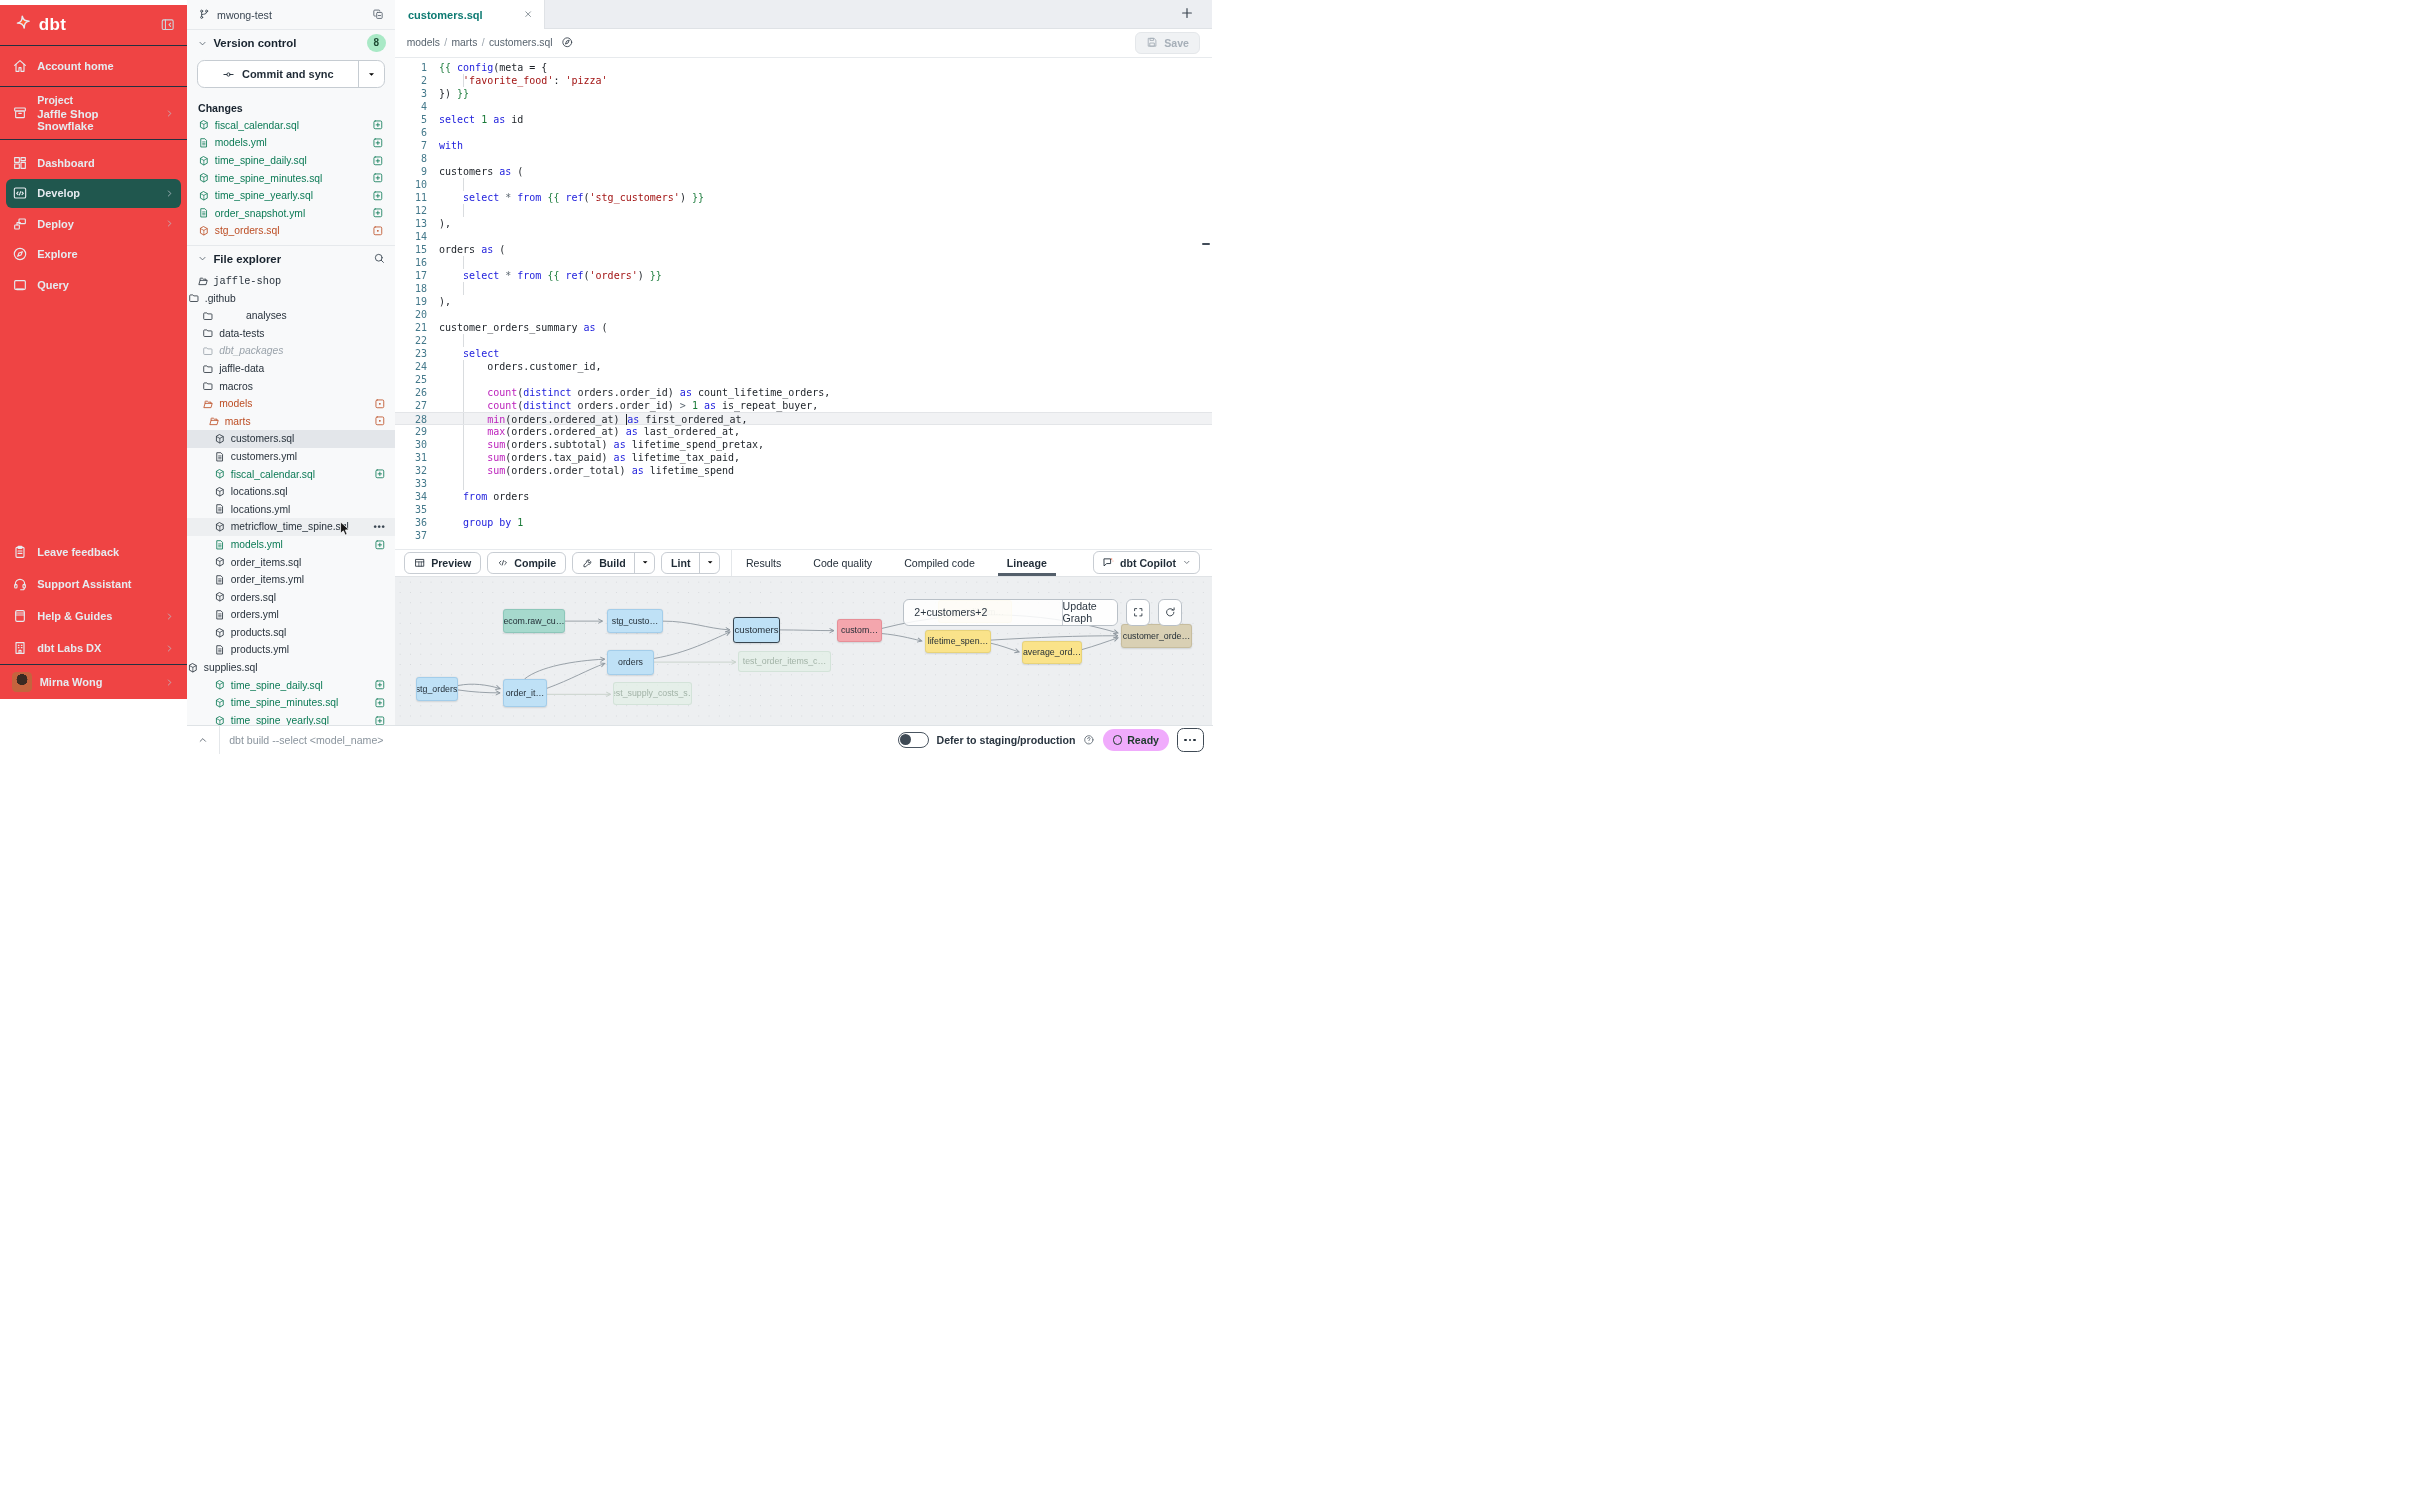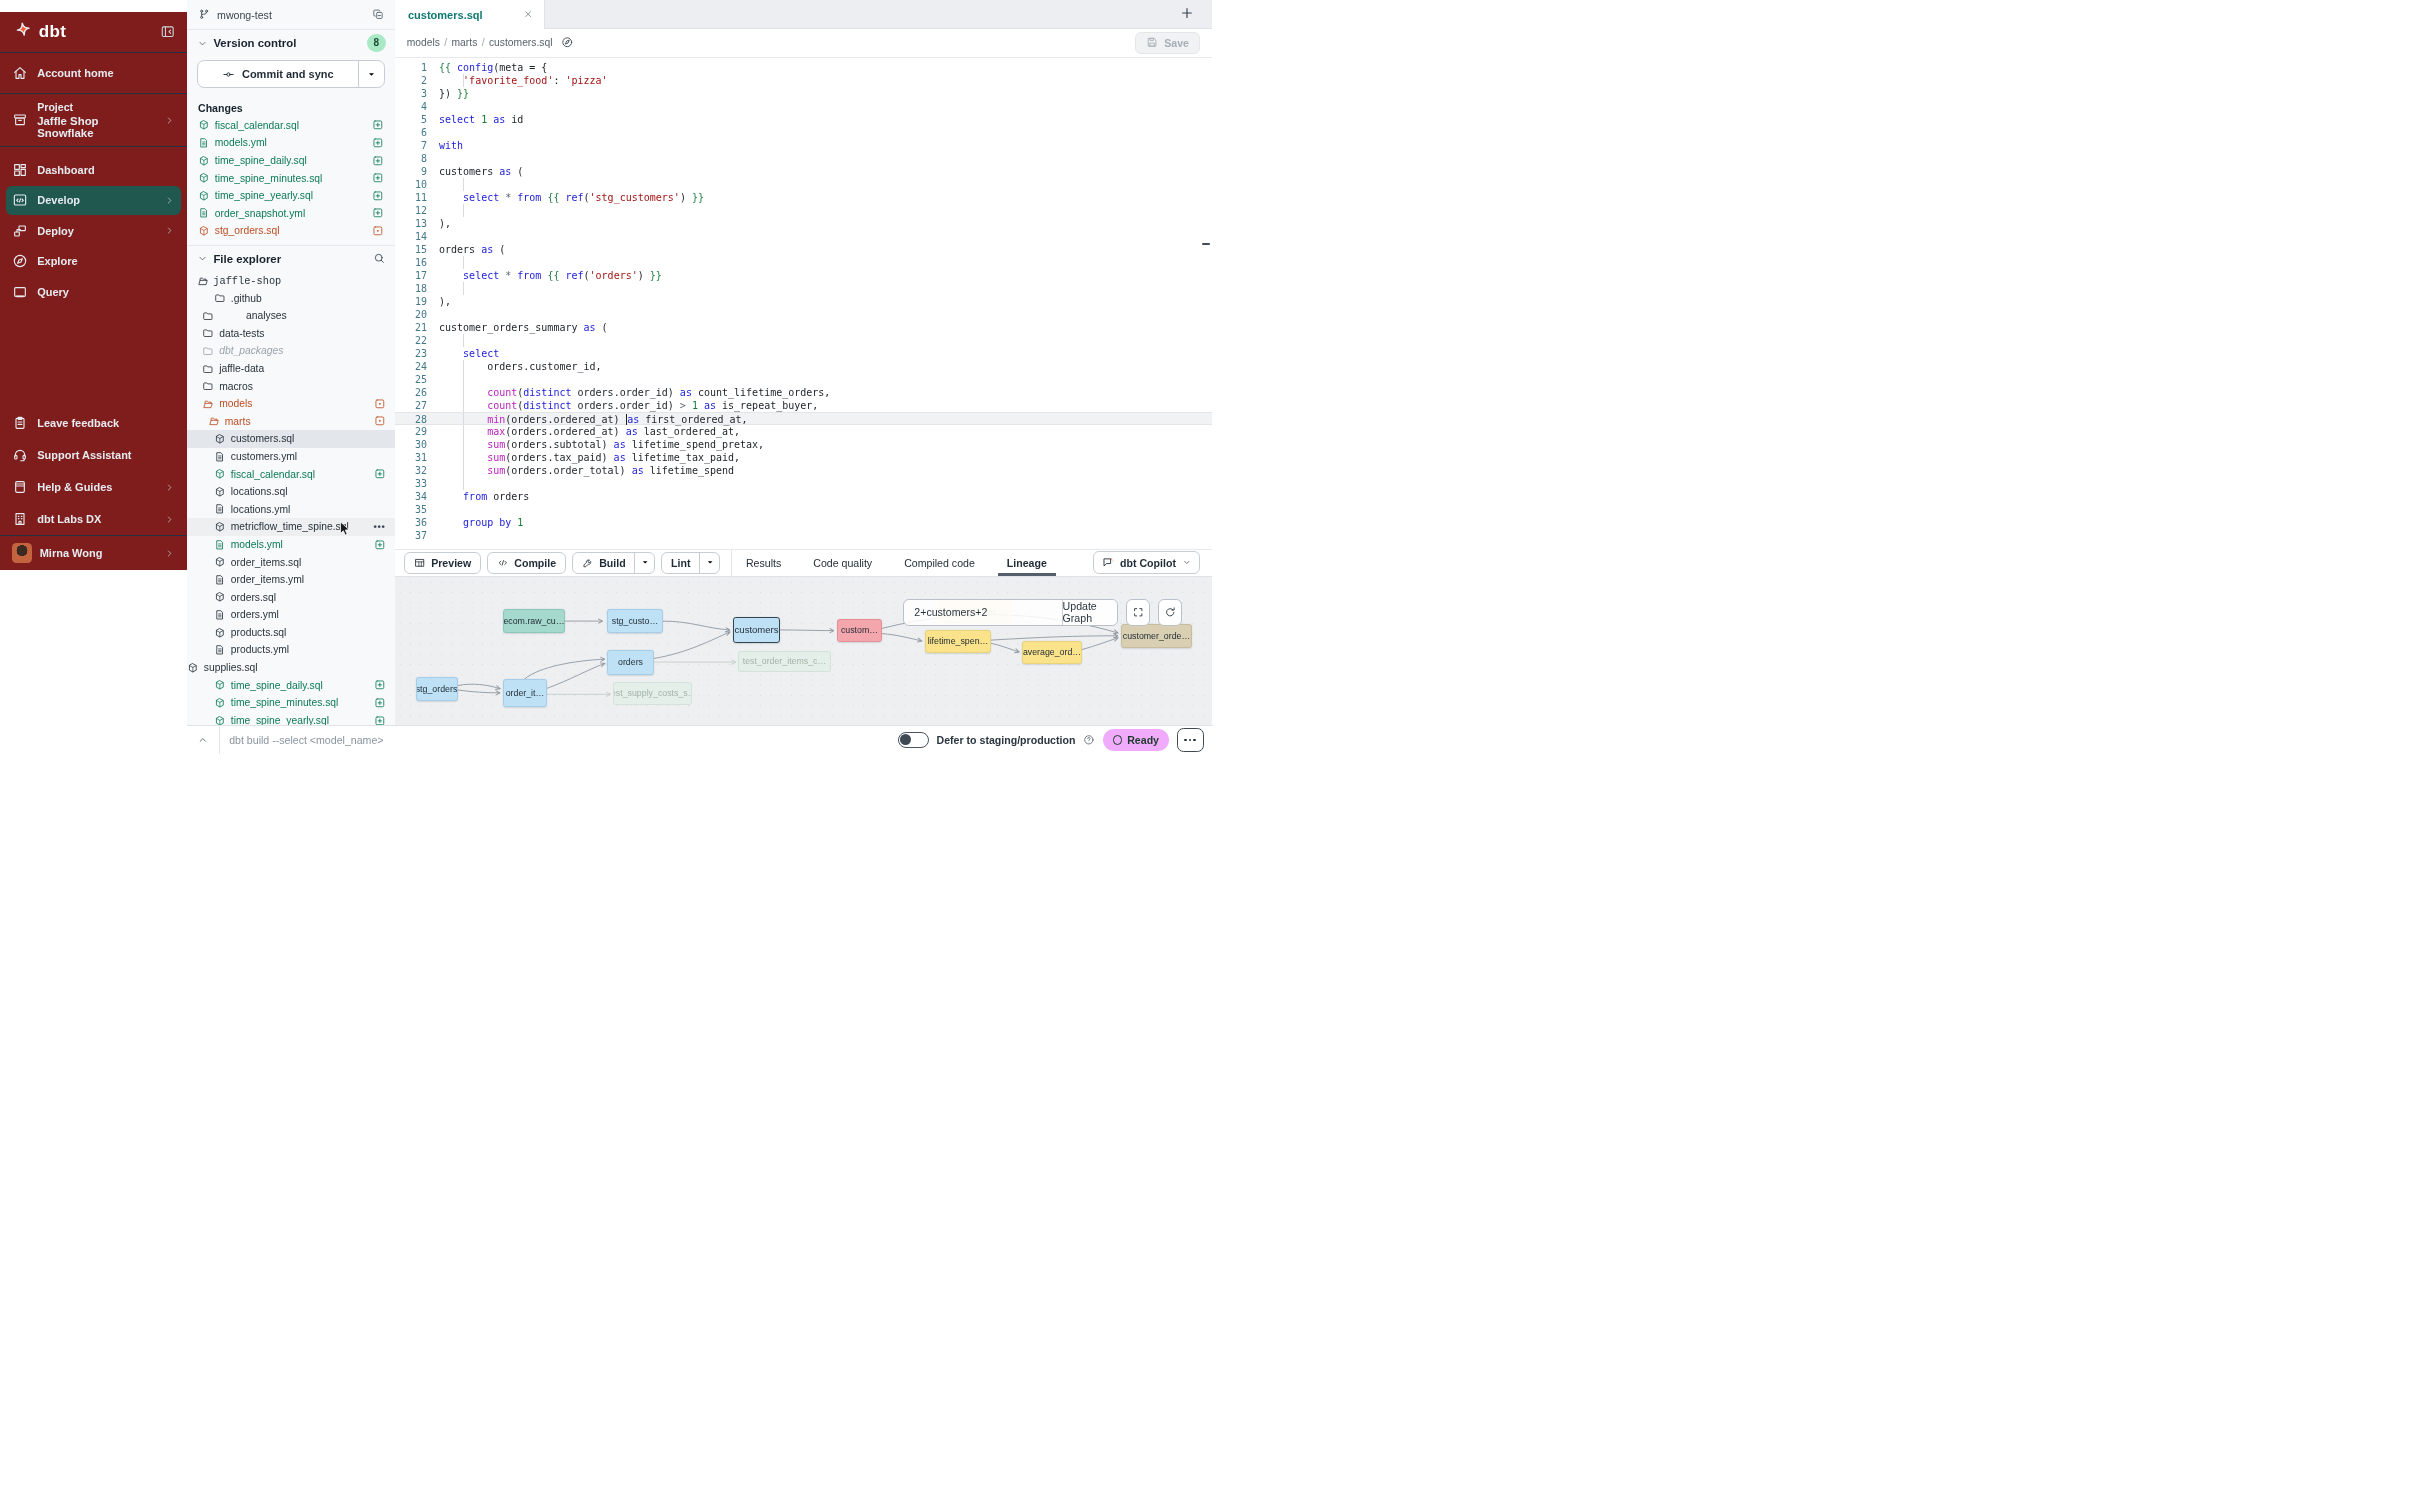--- a/index.html
+++ b/index.html
@@ -3,21 +3,21 @@
 <meta charset="utf-8">
 <style>
   *{box-sizing:border-box;margin:0;padding:0}
   html,body{width:1213px;height:754px}
   body{font-family:"Liberation Sans",sans-serif;overflow:hidden;background:#fff;position:relative;color:#1f2a35}
   svg{display:block}
   .ic{display:inline-flex;align-items:center;justify-content:center;flex:none}
   .ic svg{stroke:currentColor;fill:none;stroke-width:1.7;stroke-linecap:round;stroke-linejoin:round}
 
   
-  #sidebar{position:absolute;left:0;top:12px;width:187px;height:558px;background:#7f1d1d;color:#e6ebf0;z-index:5}
+  #sidebar{position:absolute;left:0;top:5px;width:187px;height:694px;background:#ef4444;color:#e6ebf0;z-index:5}
   .sdiv{border-top:0.7px solid #243140}
   #logo-row{height:40px;display:flex;align-items:center;padding:0 11.7px;gap:6.6px}
   #logo-row .brand{font-size:17px;font-weight:bold;letter-spacing:0.4px;color:#fff}
   #collapse-btn{margin-left:auto;color:#cdd5dc;cursor:pointer}
   .srow{display:flex;align-items:center;gap:9.5px;padding:0 11.7px;font-size:11px;font-weight:600;cursor:pointer}
   .srow .chev{margin-left:auto;color:#b9c2cb}
   #account-row{height:40px}
   #project-row{height:52px}
   #project-row .two{display:flex;flex-direction:column;gap:1.5px}
   #project-row .eyebrow{font-size:10.6px;font-weight:600}
@@ -470,21 +470,21 @@
     <div id="tree">
         <div class="tree-row" style="padding-left: 9.5px; font-family: Liberation Mono, monospace;">
           <span class="ic">
             <svg width="11.7" height="11.7" viewBox="0 0 24 24">
               <path d="M4 19l2.3-8H21l-2.3 8z"></path>
               <path d="M6.3 11V7.5a1 1 0 0 1 1-1h3.7l2 2h5.5V11"></path>
             </svg>
           </span>
           <span>jaffle-shop</span>
         </div>
-        <div class="tree-row" style="padding-left: 27px; text-align: right;">
+        <div class="tree-row" style="padding-left: 1px; text-align: right;">
           <span class="ic">
             <svg width="11.7" height="11.7" viewBox="0 0 24 24">
               <path d="M3.5 7.5a1.5 1.5 0 0 1 1.5-1.5h5l2 2h7a1.5 1.5 0 0 1 1.5 1.5v8.5a1.5 1.5 0 0 1-1.5 1.5H5a1.5 1.5 0 0 1-1.5-1.5z"></path>
             </svg>
           </span>
           <span>.github</span>
         </div>
         <div class="tree-row" style="padding-left: 15.4px; gap: 32px;">
           <span class="ic">
             <svg width="11.7" height="11.7" viewBox="0 0 24 24">

